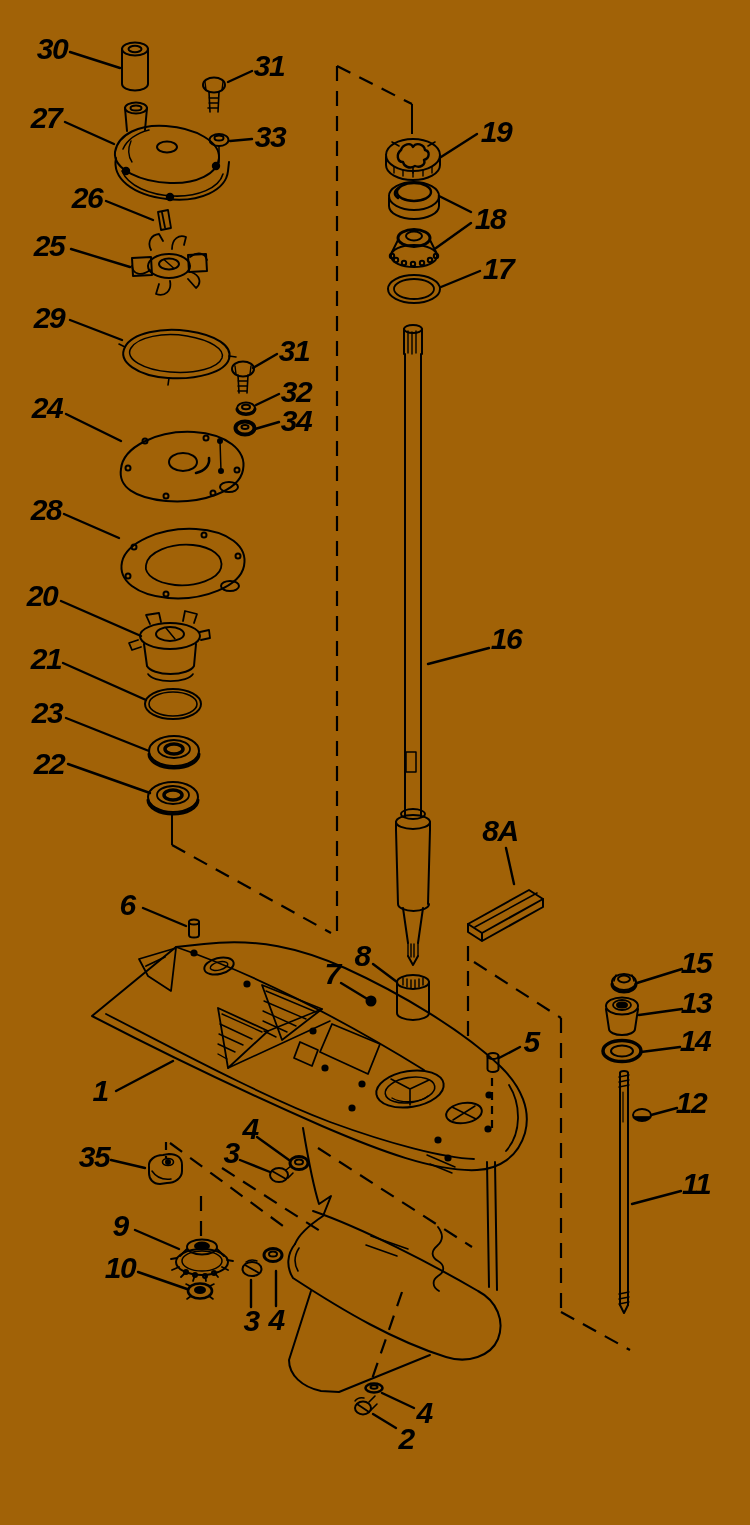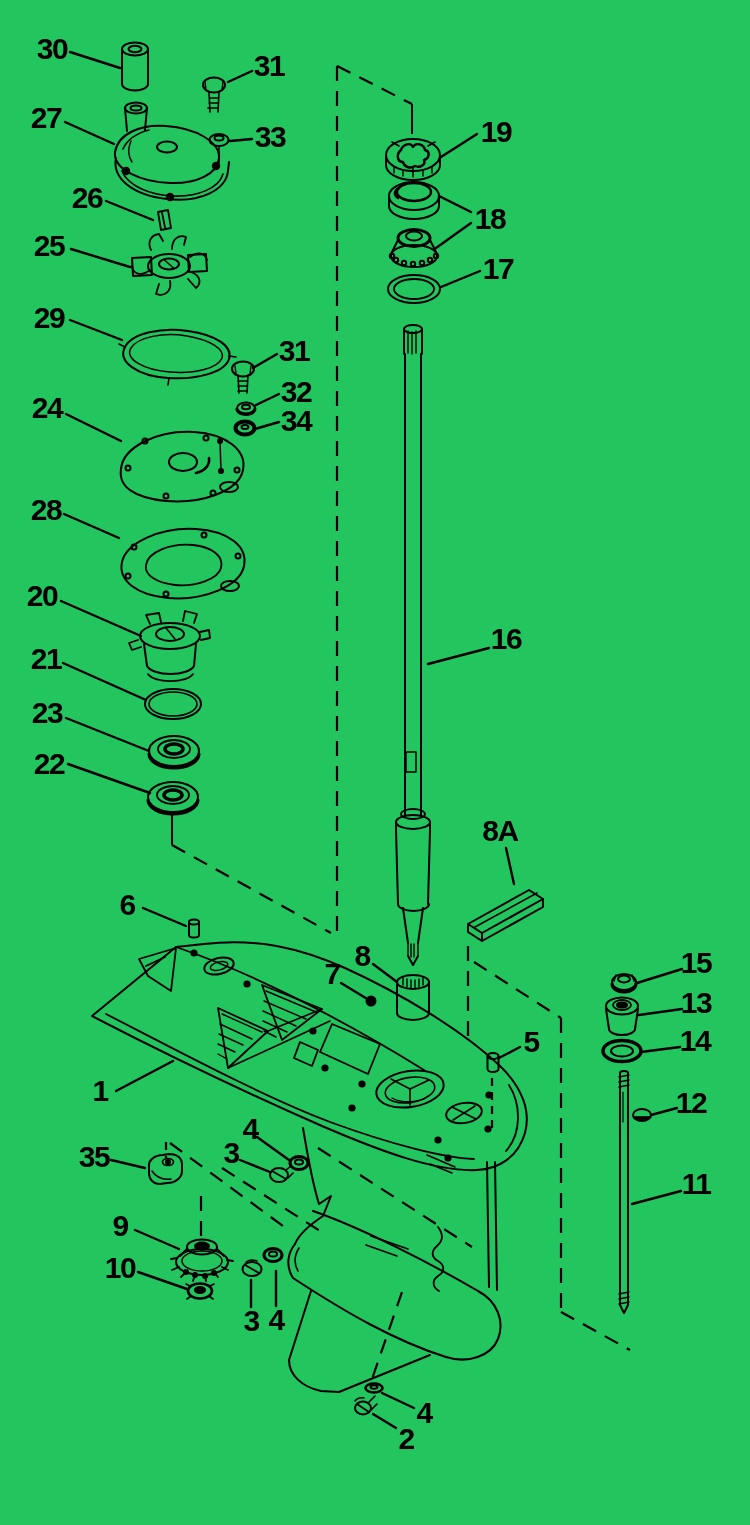--- a/index.html
+++ b/index.html
@@ -1,16 +1,16 @@
 <!DOCTYPE html>
 <html><head>
 <meta charset="utf-8">
 <style>
   html,body{margin:0;padding:0;background:#ffffff;}
-  #page{width:750px;height:1525px;position:relative;background:#22c55e;overflow:hidden;}
+  #page{width:750px;height:1525px;position:relative;background:#a16207;overflow:hidden;font-style:italic;}
   svg{display:block;}
   .callout-label{
     font-family:"Liberation Sans",sans-serif;
     font-weight:700;
     font-size:30px;
     letter-spacing:-1.5px;
     fill:#000000;
     text-anchor:middle;
     dominant-baseline:central;
   }

